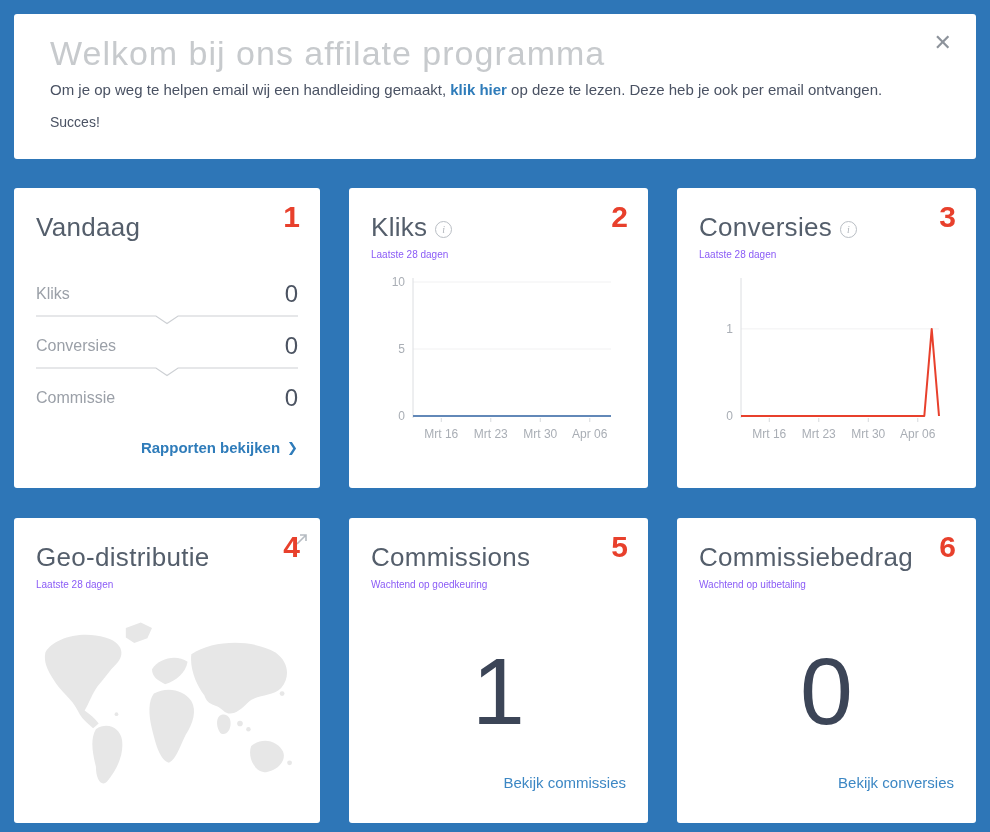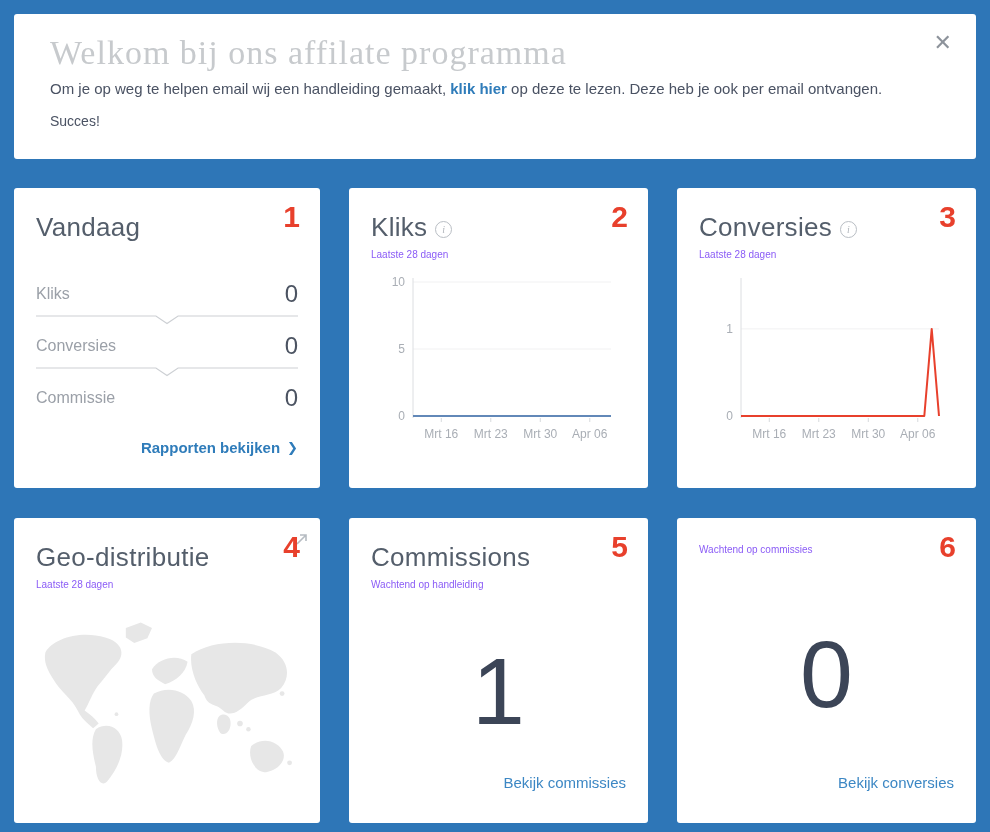--- a/index.html
+++ b/index.html
@@ -11,21 +11,20 @@
     overflow:hidden;
   }
   .page{width:990px;height:832px;padding:14px;box-sizing:border-box;}
   .banner{
     position:relative;background:#ffffff;border-radius:3px;
     height:145px;box-sizing:border-box;padding:16px 36px;margin-bottom:29px;
   }
   .banner-title{
     font-size:34px;font-weight:200;color:#c7cacd;letter-spacing:1px;
     margin:4px 0 8px 0;
-    font-family:Liberation Serif, serif;
   }
   .banner-text{font-size:15px;color:#4a5263;margin:0 0 0 0;}
   .banner-text b{color:#2f7cba;cursor:pointer;}
   .banner-signoff{font-size:14px;color:#4a5263;margin:16px 0 0 0;}
   .close-btn{
     position:absolute;top:16px;right:22px;border:none;background:none;
     font-size:22px;color:#8d939b;cursor:pointer;line-height:1;padding:2px;
   }
   .grid{
     display:grid;
@@ -205,30 +204,31 @@
             <circle cx="271" cy="160" r="2.6"></circle>
             <circle cx="86" cy="108" r="2"></circle>
           </g>
         </svg>
       </div>
     </div>
 
     <div class="card">
       <div class="card-index">5</div>
       <h2 class="card-title">Commissions</h2>
-      <div class="card-subtitle">Wachtend op handleiding</div>
+      <div class="card-subtitle">Wachtend op goedkeuring</div>
       <div class="big-number">1</div>
       <div class="card-footer-link plain">
         <span>Bekijk commissies</span>
       </div>
     </div>
 
     <div class="card">
       <div class="card-index">6</div>
-      <div class="card-subtitle">Wachtend op commissies</div>
+      <h2 class="card-title">Commissiebedrag</h2>
+      <div class="card-subtitle">Wachtend op uitbetaling</div>
       <div class="big-number">0</div>
       <div class="card-footer-link plain">
         <span>Bekijk conversies</span>
       </div>
     </div>
 
   </div>
 </div>
 
 </body></html>

